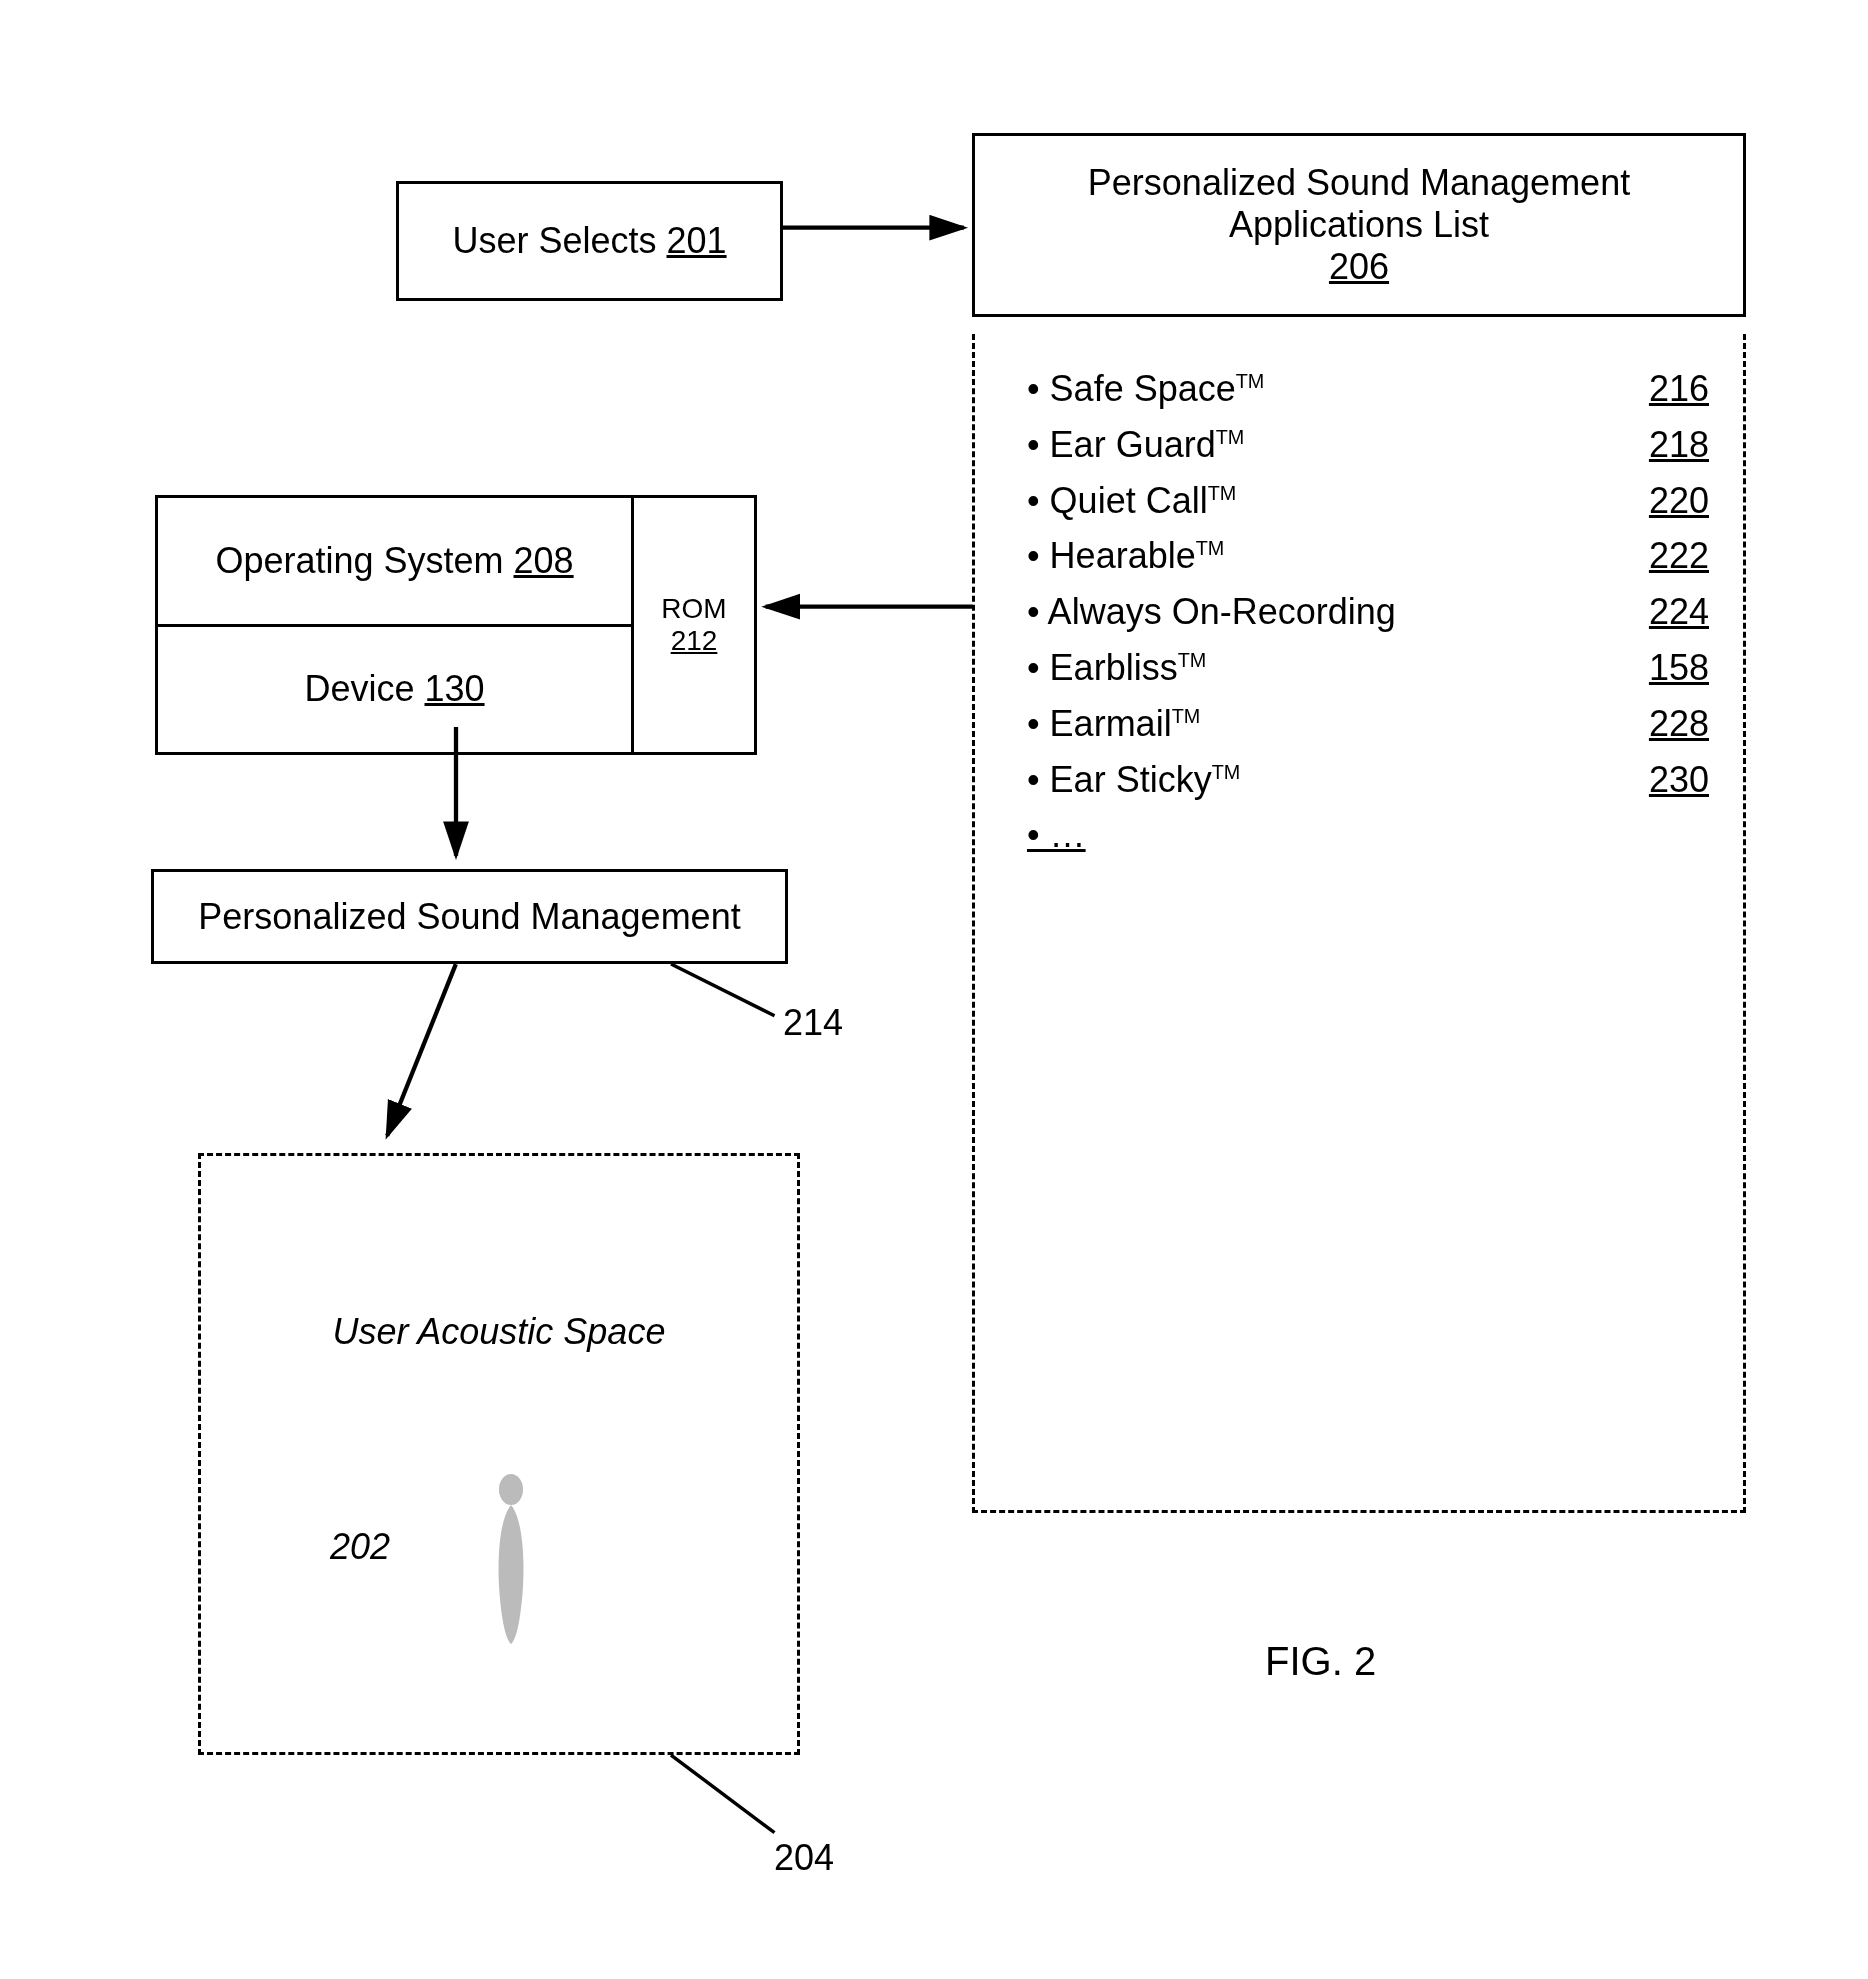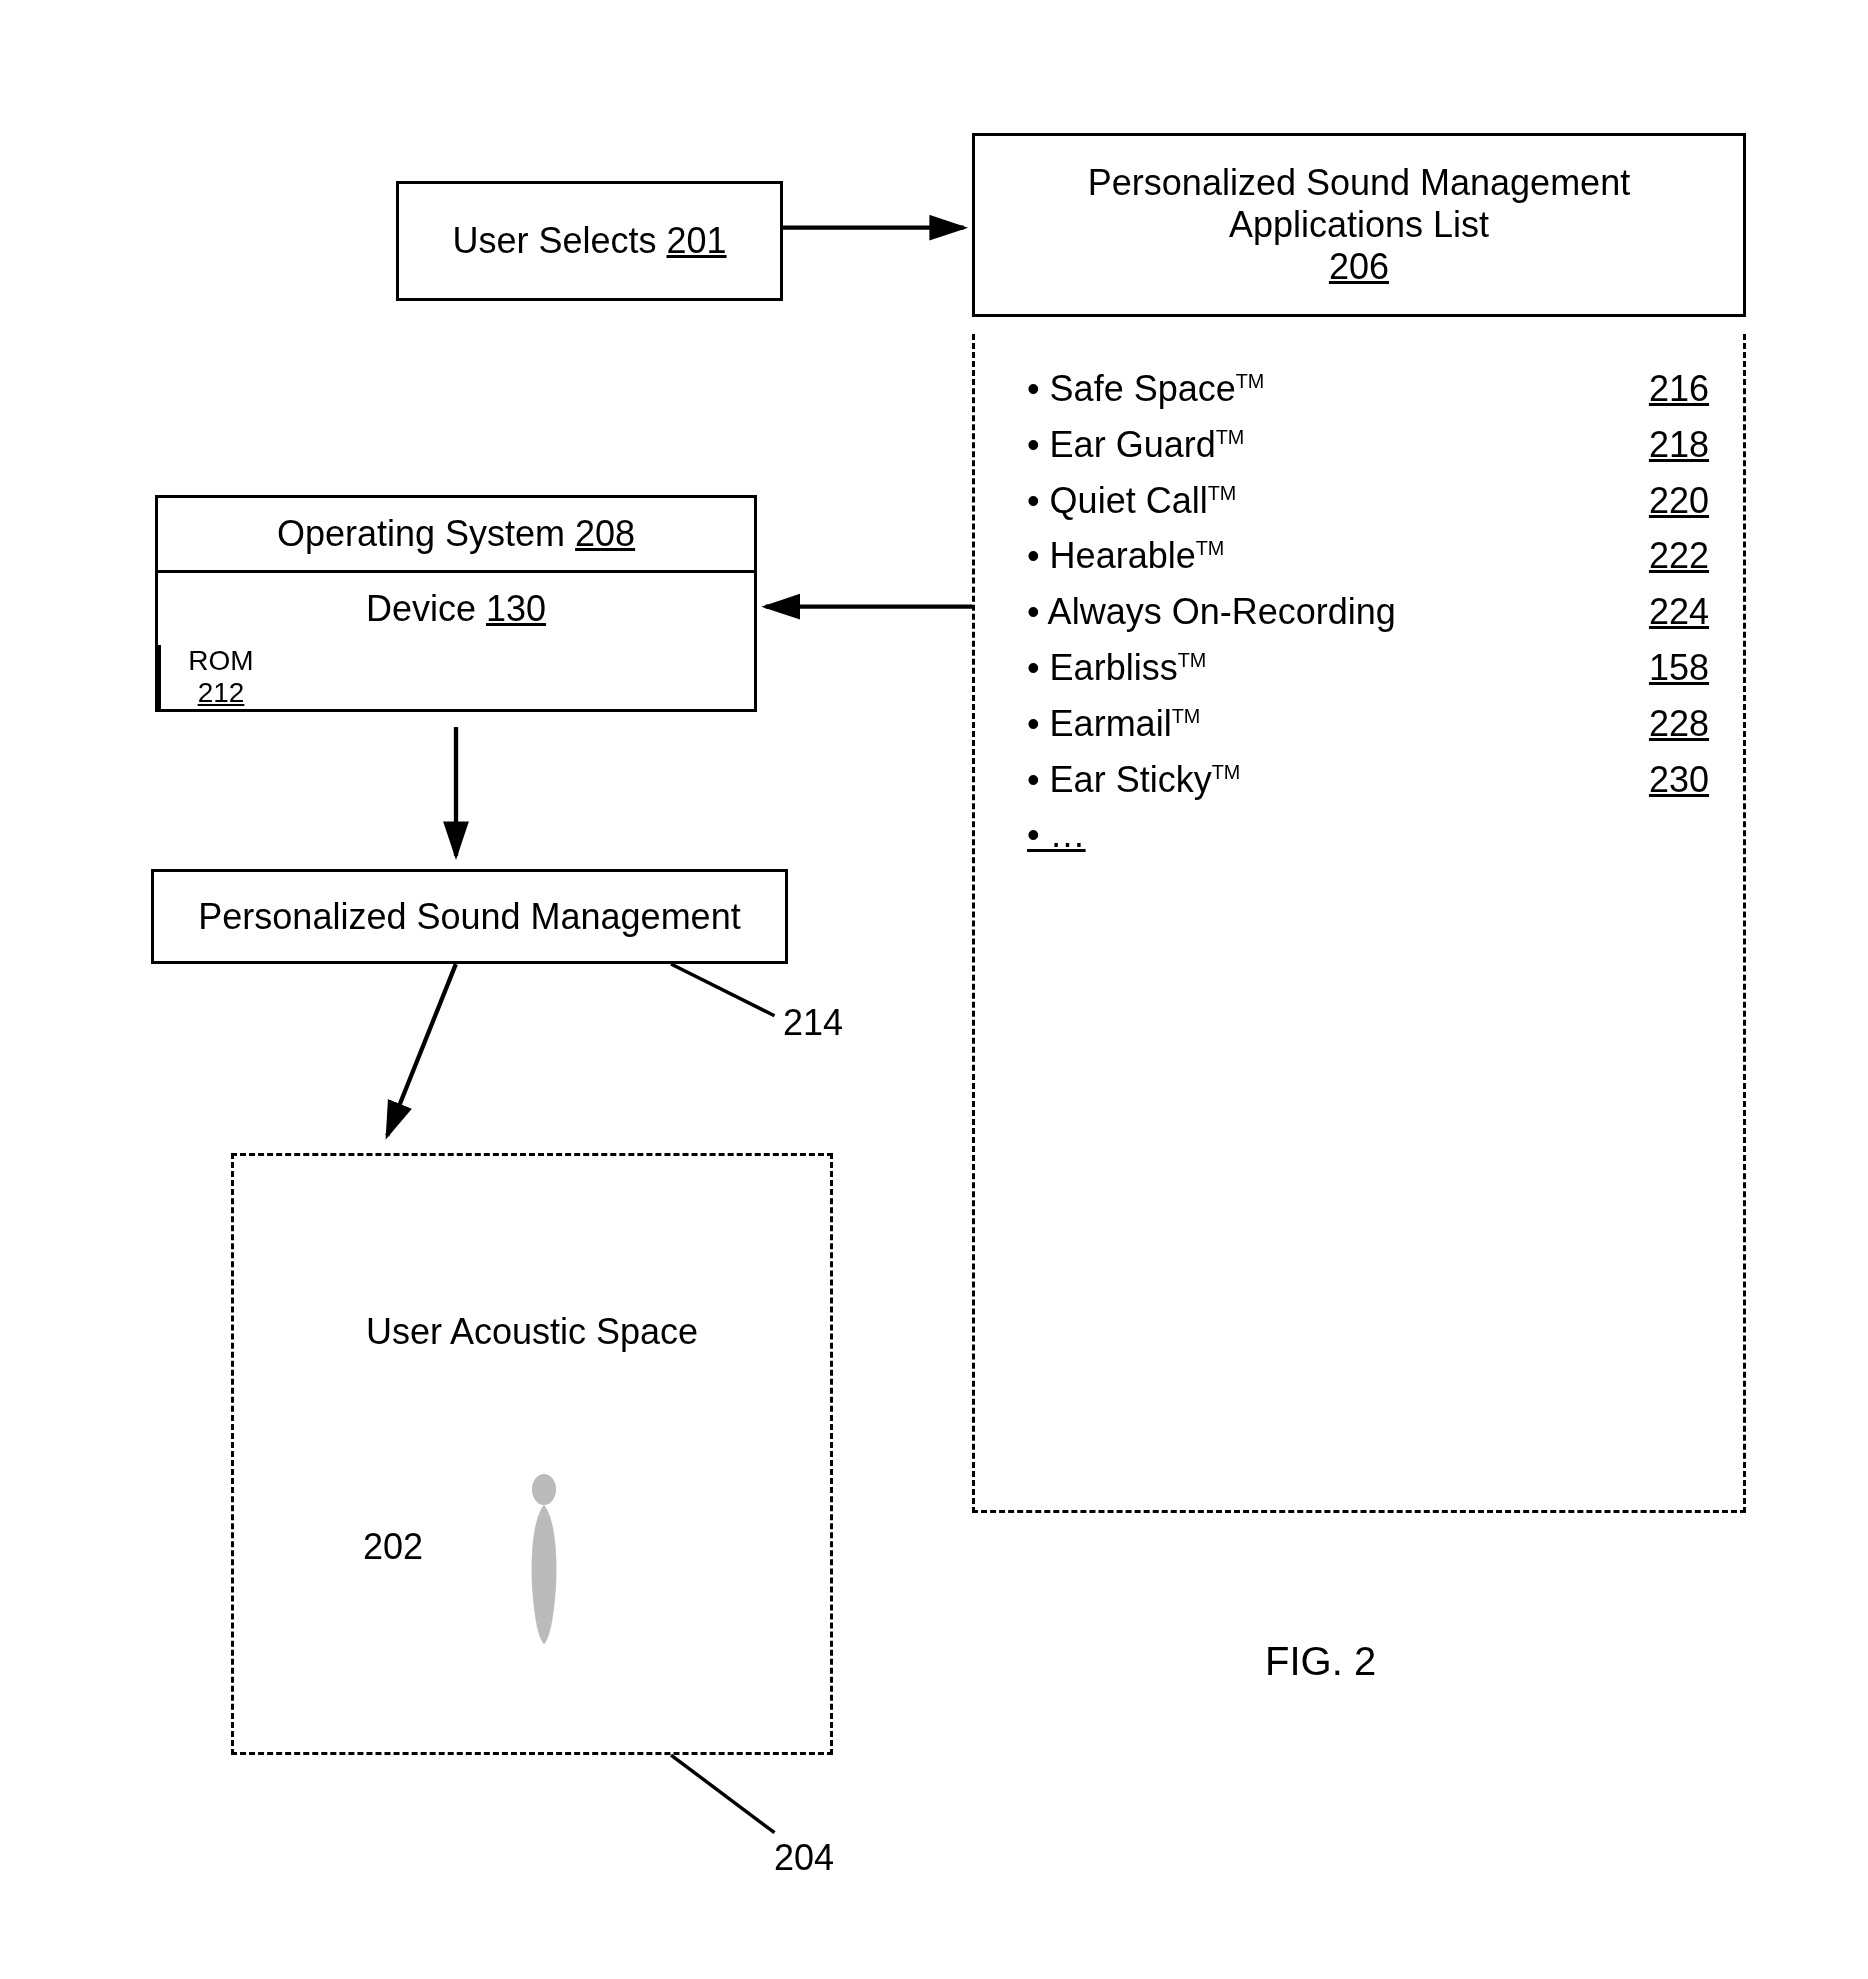--- a/index.html
+++ b/index.html
@@ -155,21 +155,21 @@
 
   <svg class="arrow" style="left:757px; top:585px;" width="224" height="52" viewBox="0 0 260 60">
     <defs>
       <marker id="ah2" markerWidth="10" markerHeight="10" refX="8" refY="3" orient="auto">
         <path d="M0,0 L0,6 L9,3 z" fill="#000"></path>
       </marker>
     </defs>
     <line x1="250" y1="25" x2="10" y2="25" stroke="#000" stroke-width="5" marker-end="url(#ah2)"></line>
   </svg>
 
-  <div style="position:absolute; left:155px; top:495px; width:602px; height:217px; border:3.4px solid #000; box-sizing:border-box; display:flex;flex-direction:column;">
+  <div style="position:absolute; left:155px; top:495px; width:602px; height:260px; border:3.4px solid #000; box-sizing:border-box; display:flex;">
     <div style="flex:1; display:flex; flex-direction:column;">
       <div style="flex:1; border-bottom:3.4px solid #000; display:flex; align-items:center; justify-content:center; font-size:36px;">
         <span>Operating System</span>
         <span>&nbsp;</span>
         <span class="label-ref">208</span>
       </div>
       <div style="flex:1; display:flex; align-items:center; justify-content:center; font-size:36px;">
         <span>Device</span>
         <span>&nbsp;</span>
         <span class="label-ref">130</span>
@@ -201,21 +201,21 @@
 
   <svg class="arrow" style="left:370px; top:964px;" width="103" height="189" viewBox="0 0 120 220">
     <defs>
       <marker id="ah4" markerWidth="10" markerHeight="10" refX="8" refY="3" orient="auto">
         <path d="M0,0 L0,6 L9,3 z" fill="#000"></path>
       </marker>
     </defs>
     <line x1="100" y1="0" x2="20" y2="200" stroke="#000" stroke-width="5" marker-end="url(#ah4)"></line>
   </svg>
 
-  <div class="dash-box" style="left:231px; top:1153px; width:602px; height:602px;">
+  <div class="dash-box" style="left:198px; top:1153px; width:602px; height:602px;font-style:italic;">
     <div class="user-acoustic-label" style="top:155px;">User Acoustic Space</div>
     <div class="user-ref" style="left:129px; top:370px;">202</div>
 
     <svg class="person-svg" style="left:284px; top:318px;" width="52" height="172" viewBox="0 0 60 200">
       <ellipse cx="30" cy="18" rx="14" ry="18" fill="#bbb"></ellipse>
       <path d="M30 36 C18 50 14 90 16 130 C18 160 22 190 30 198 C38 190 42 160 44 130 C46 90 42 50 30 36 Z" fill="#bbb"></path>
     </svg>
   </div>
 
   <svg class="arrow" style="left:671px; top:1755px;" width="138" height="95" viewBox="0 0 160 110">

